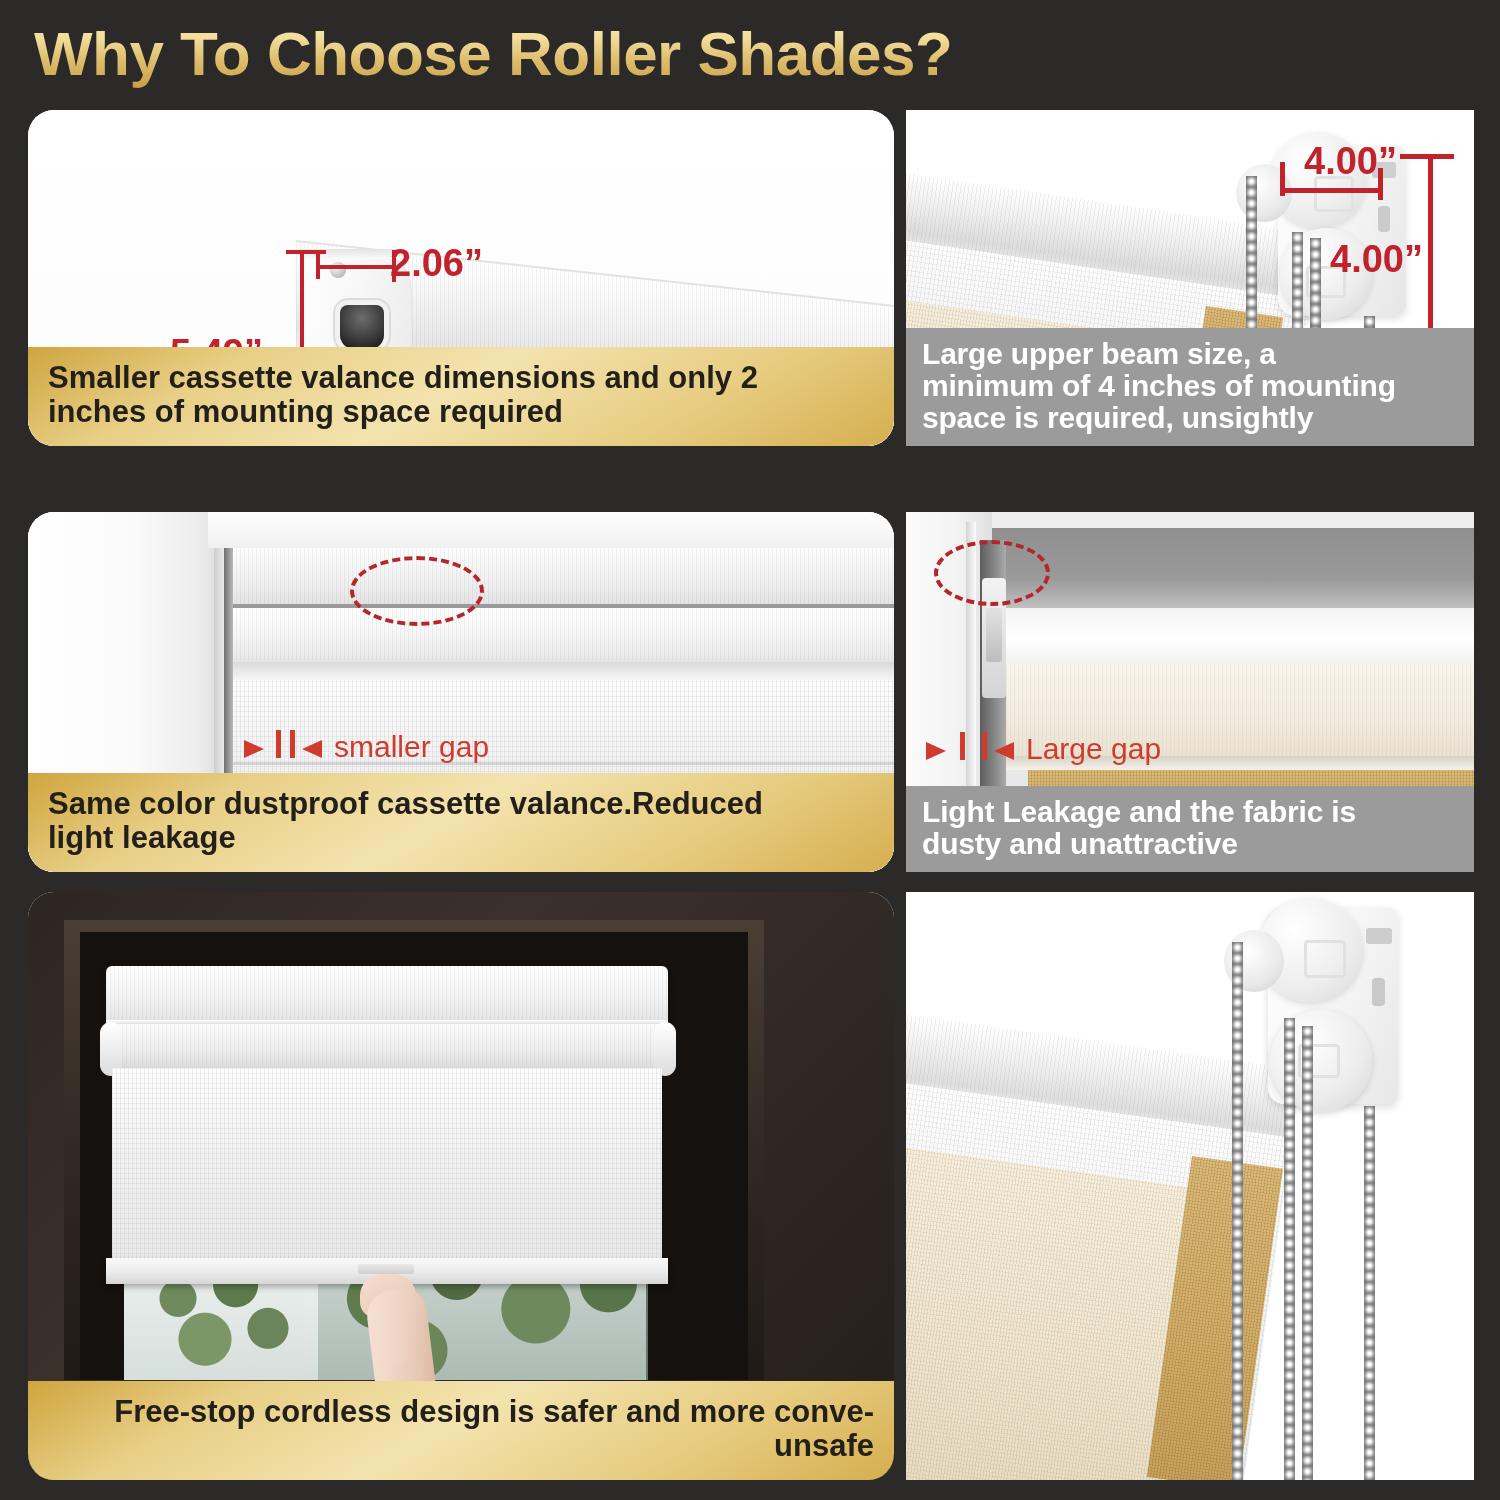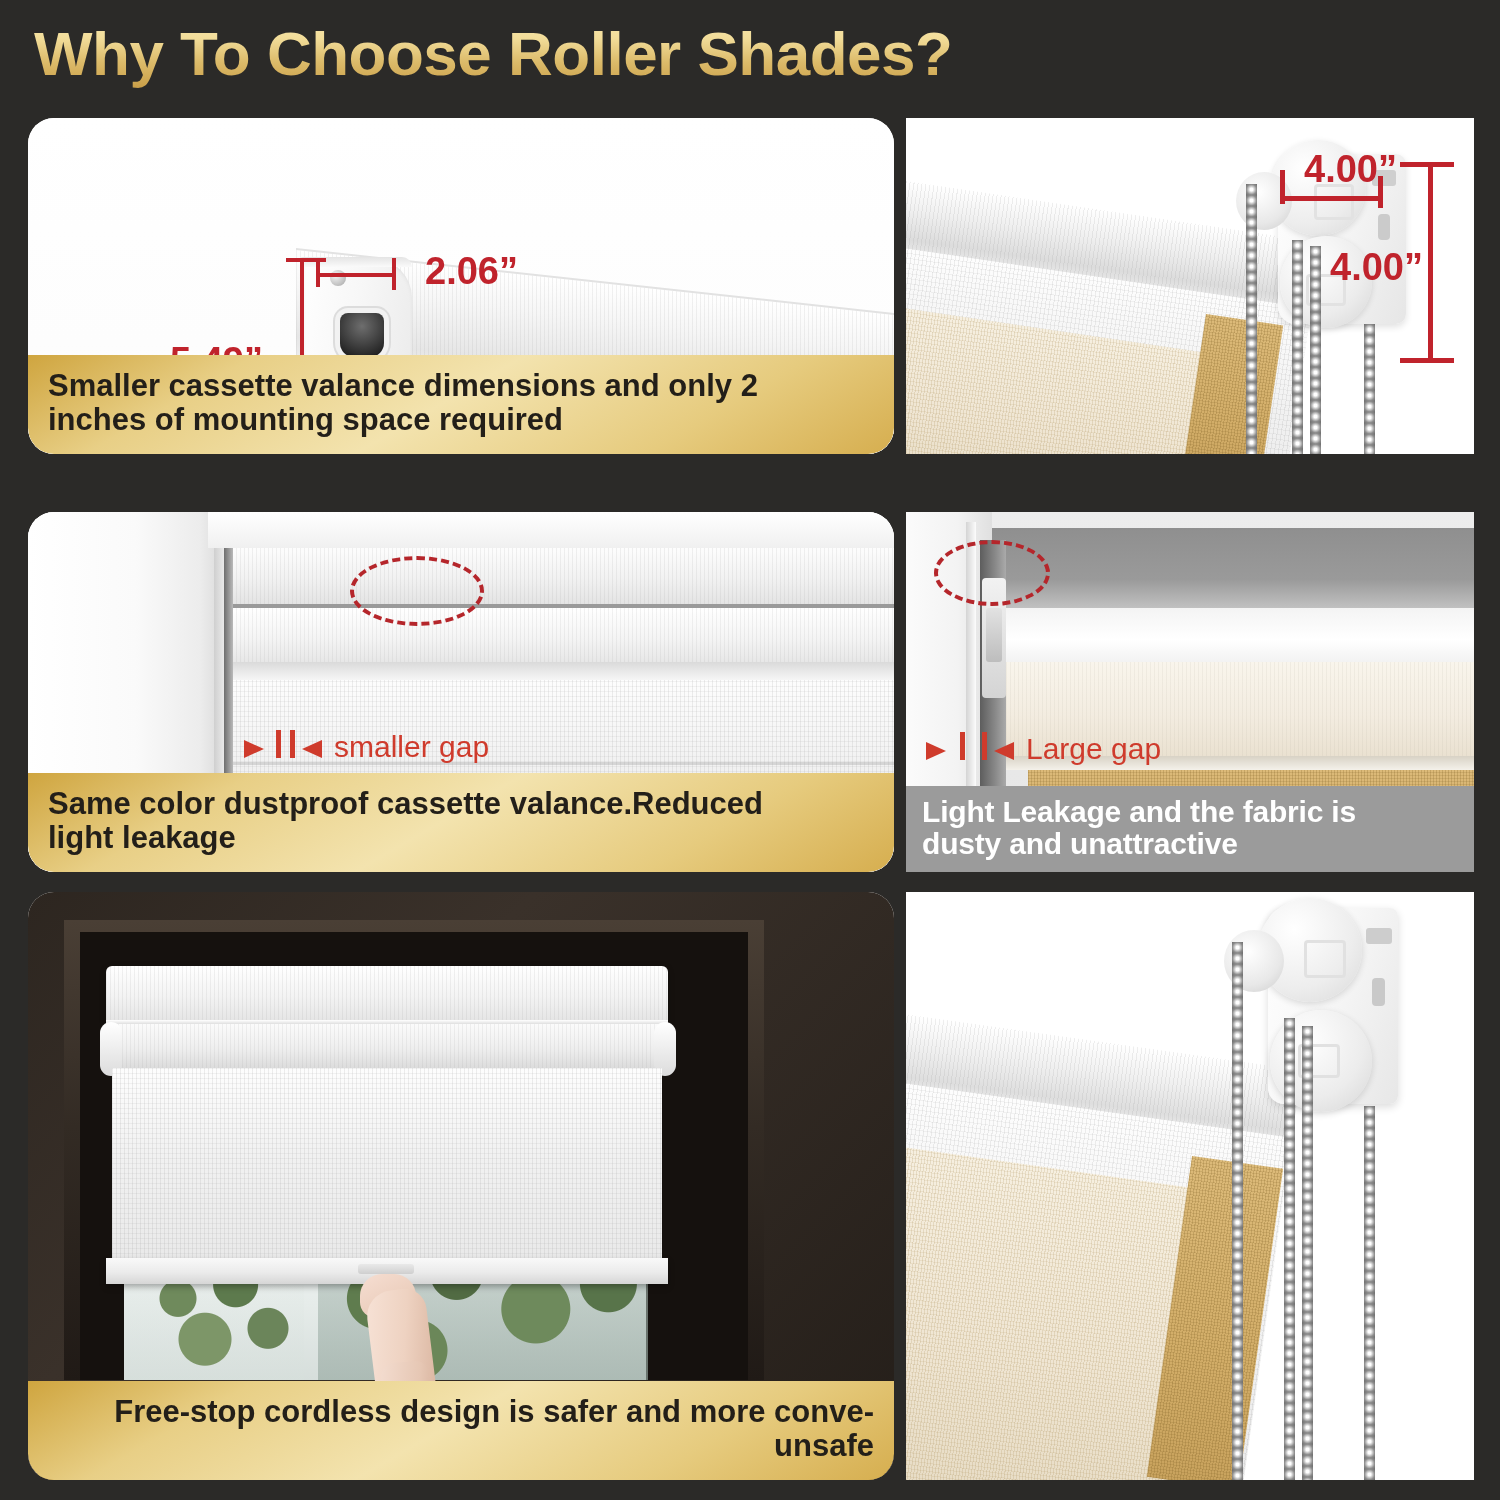--- a/index.html
+++ b/index.html
@@ -19,21 +19,21 @@
     -webkit-background-clip:text;background-clip:text;
     color:transparent;-webkit-text-fill-color:transparent;
     text-shadow:none;white-space:nowrap;
   }
 
   
   .panel{position:absolute;overflow:hidden;background:#fff;}
   .panel.left{border-radius:26px;}
   .panel.right{border-radius:0;}
 
-  .r1{top:118px;height:336px;}
+  .r1{top:110px;height:336px;}
   .r2{top:512px;height:360px;}
   .r3{top:892px;height:588px;text-align:right;}
   .colL{left:28px;width:866px;}
   .colR{left:906px;width:568px;}
 
   .photo{position:absolute;left:0;top:0;right:0;bottom:0;overflow:hidden;}
 
   
   .cap{position:absolute;left:0;right:0;bottom:0;box-sizing:border-box;}
   .cap.gold{
@@ -136,21 +136,21 @@
       <div style="position:absolute;left:368px;top:256px;width:18px;height:18px;border-radius:50%;
                   background:radial-gradient(circle at 40% 35%,#f6f6f6,#c9c9c9 70%,#a2a2a2);"></div>
 
       <div style="position:absolute;left:370px;top:318px;width:140px;height:22px;
                   transform:skewY(6deg);transform-origin:left top;
                   background:repeating-linear-gradient(90deg,#d6d6d6 0 2px,#ffffff 2px 5px);"></div>
 
       <div class="dimline" style="left:288px;top:155px;width:80px;height:4px;"></div>
       <div class="tick" style="left:288px;top:143px;width:4px;height:26px;"></div>
       <div class="tick" style="left:364px;top:140px;width:4px;height:32px;"></div>
-      <div class="dimtxt big" style="left:362px;top:132px;margin-left:35px;">2.06”</div>
+      <div class="dimtxt big" style="left:362px;top:132px;">2.06”</div>
 
       <div class="dimline" style="left:272px;top:140px;width:4px;height:202px;"></div>
       <div class="tick" style="left:258px;top:140px;width:40px;height:4px;"></div>
       <div class="tick" style="left:256px;top:338px;width:40px;height:4px;"></div>
       <div class="dimtxt big" style="left:142px;top:222px;">5.49”</div>
     </div>
 
     <div class="cap gold">
       <span>Smaller cassette valance dimensions and only 2</span>
       <span class="l2">inches of mounting space required</span>
@@ -204,20 +204,25 @@
       <div class="tick" style="left:374px;top:52px;width:5px;height:34px;"></div>
       <div class="tick" style="left:472px;top:58px;width:5px;height:32px;"></div>
       <div class="dimtxt big" style="left:398px;top:30px;">4.00”</div>
 
       <div class="dimline" style="left:522px;top:44px;width:5px;height:200px;"></div>
       <div class="tick" style="left:494px;top:44px;width:54px;height:5px;"></div>
       <div class="tick" style="left:494px;top:240px;width:54px;height:5px;"></div>
       <div class="dimtxt big" style="left:424px;top:128px;">4.00”</div>
     </div>
 
+    <div class="cap gray">
+      <span>Large upper beam size, a</span>
+      <span class="l2">minimum of 4 inches of mounting</span>
+      <span class="l2">space is required, unsightly</span>
+    </div>
   </div>
 
   <div class="panel left colL r2">
     <div class="photo" style="background:linear-gradient(180deg,#f7f7f7 0%,#ededed 100%);">
 
       <div style="position:absolute;left:0;top:0;width:196px;height:360px;
                   background:linear-gradient(90deg,#ffffff 0%,#fafafa 55%,#ececec 88%,#d9d9d9 100%);"></div>
       <div style="position:absolute;left:186px;top:0;width:14px;height:360px;
                   background:linear-gradient(90deg,#cfcfcf,#f4f4f4);"></div>
 

